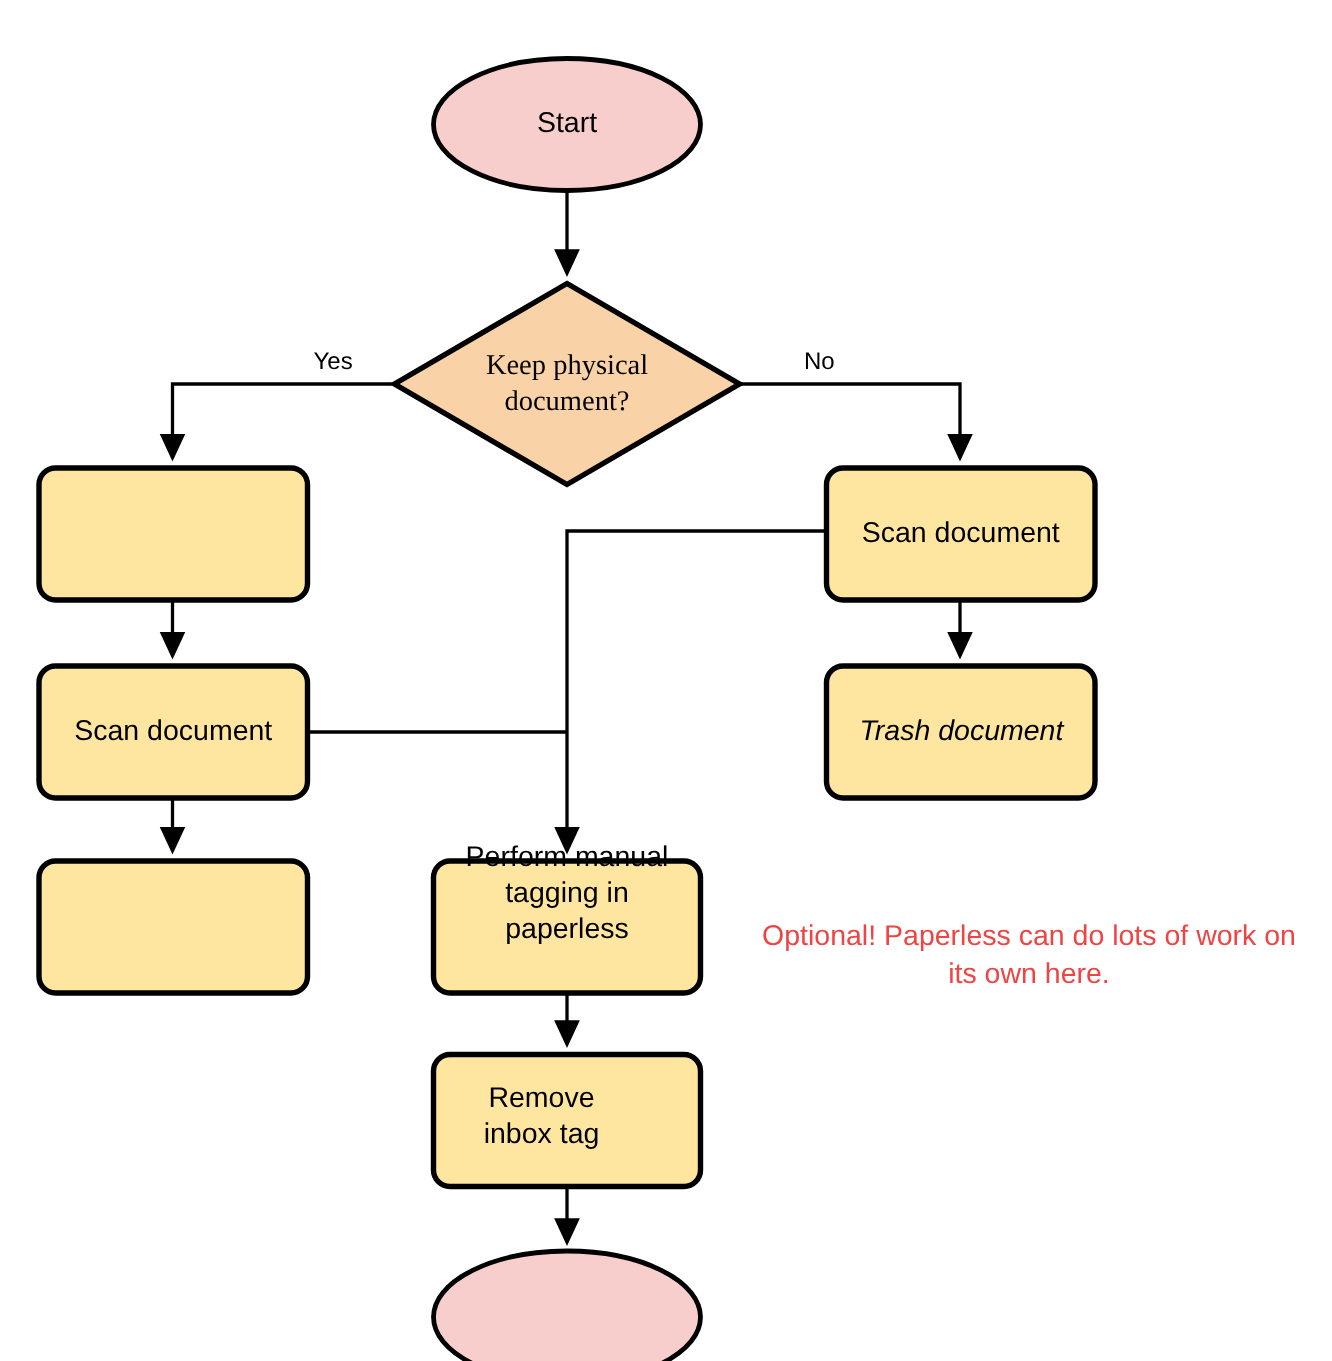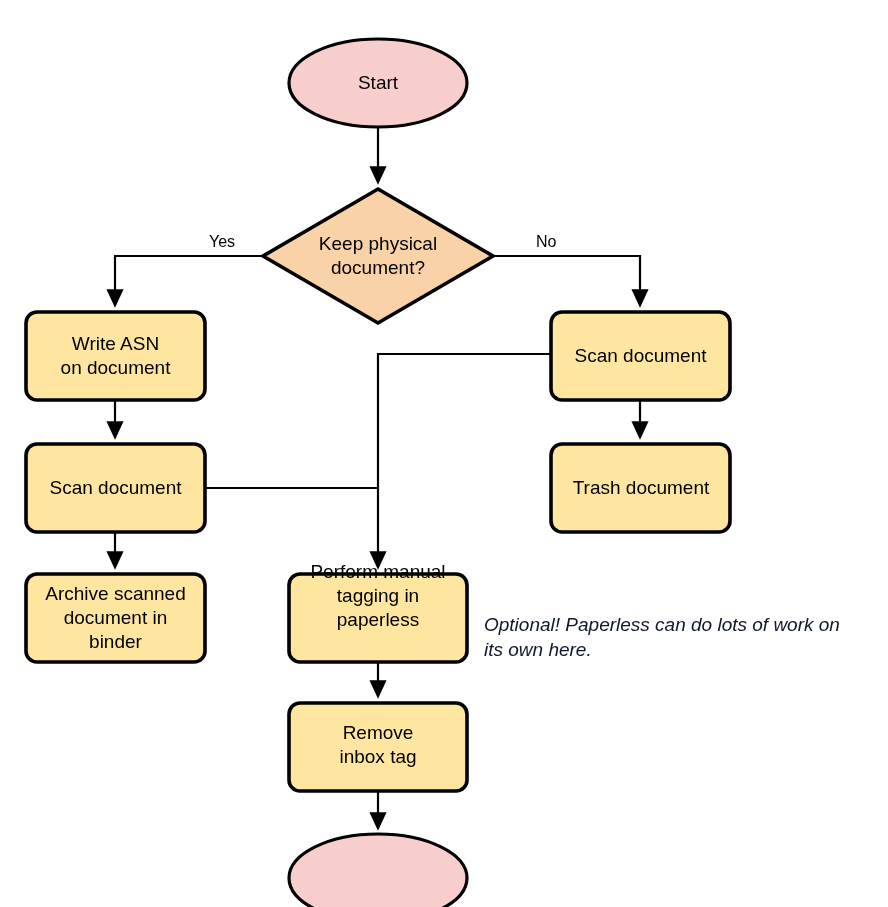--- a/index.html
+++ b/index.html
@@ -39,25 +39,25 @@
   }
   .edge-label {
     position: absolute;
     color: #000000;
     font-size: 16px;
     line-height: 20px;
     white-space: nowrap;
   }
   .annotation {
     position: absolute;
-    color: #0f172a;
+    color: #ef4444;
     font-size: 19px;
     line-height: 25px;
-    font-style: italic;
     white-space: pre-line;
+    text-align: center;
   }
 </style>
 </head>
 <body>
 
 <div id="flowchart-canvas">
 
   <svg id="flow-svg" viewBox="0 0 888 907" xmlns="http://www.w3.org/2000/svg">
     <defs>
       <marker id="arrowhead" markerWidth="9" markerHeight="9" refX="7.2" refY="4.5" orient="auto" markerUnits="strokeWidth">
@@ -101,41 +101,36 @@
 
     <path d="M205,467 L378,467" fill="none" stroke="#000000" stroke-width="2.2"></path>
 
     <path d="M378,641 L378,675" fill="none" stroke="#000000" stroke-width="2.2" marker-end="url(#arrowhead)"></path>
 
     <path d="M378,770 L378,807" fill="none" stroke="#000000" stroke-width="2.2" marker-end="url(#arrowhead)"></path>
   </svg>
 
   <div class="node-label" style="left:289px; top:18px; width:178px; height:88px;">Start</div>
 
-  <div class="node-label" style="left:278px; top:168px; width:200px; height:134px;">Keep physical
+  <div class="node-label" style="left:278px; top:168px; width:200px; height:134px;font-family:Liberation Serif, serif;">Keep physical
 document?</div>
 
-  <div class="node-label" style="left:26px; top:291px; width:179px; height:88px;">Write ASN
-on document</div>
 
   <div class="node-label" style="left:26px; top:423px; width:179px; height:88px;">Scan document</div>
 
-  <div class="node-label" style="left:26px; top:553px; width:179px; height:88px;">Archive scanned
-document in
-binder</div>
 
   <div class="node-label" style="left:551px; top:291px; width:179px; height:88px;">Scan document</div>
 
-  <div class="node-label" style="left:551px; top:423px; width:180px; height:88px;">Trash document</div>
+  <div class="node-label" style="left:551px; top:423px; width:180px; height:88px;font-style:italic;">Trash document</div>
 
   <div class="node-label" style="left:289px; top:531px; width:178px; height:88px;">Perform manual
 tagging in
 paperless</div>
 
-  <div class="node-label" style="left:289px; top:682px; width:178px; height:84px;">Remove
+  <div class="node-label" style="left:272px; top:682px; width:178px; height:84px;">Remove
 inbox tag</div>
 
 
   <div class="edge-label" style="left:209px; top:211px;">Yes</div>
 
   <div class="edge-label" style="left:536px; top:211px;">No</div>
 
   <div class="annotation" style="left:484px; top:591px; width:404px;">Optional! Paperless can do lots of work on
 its own here.</div>
 

